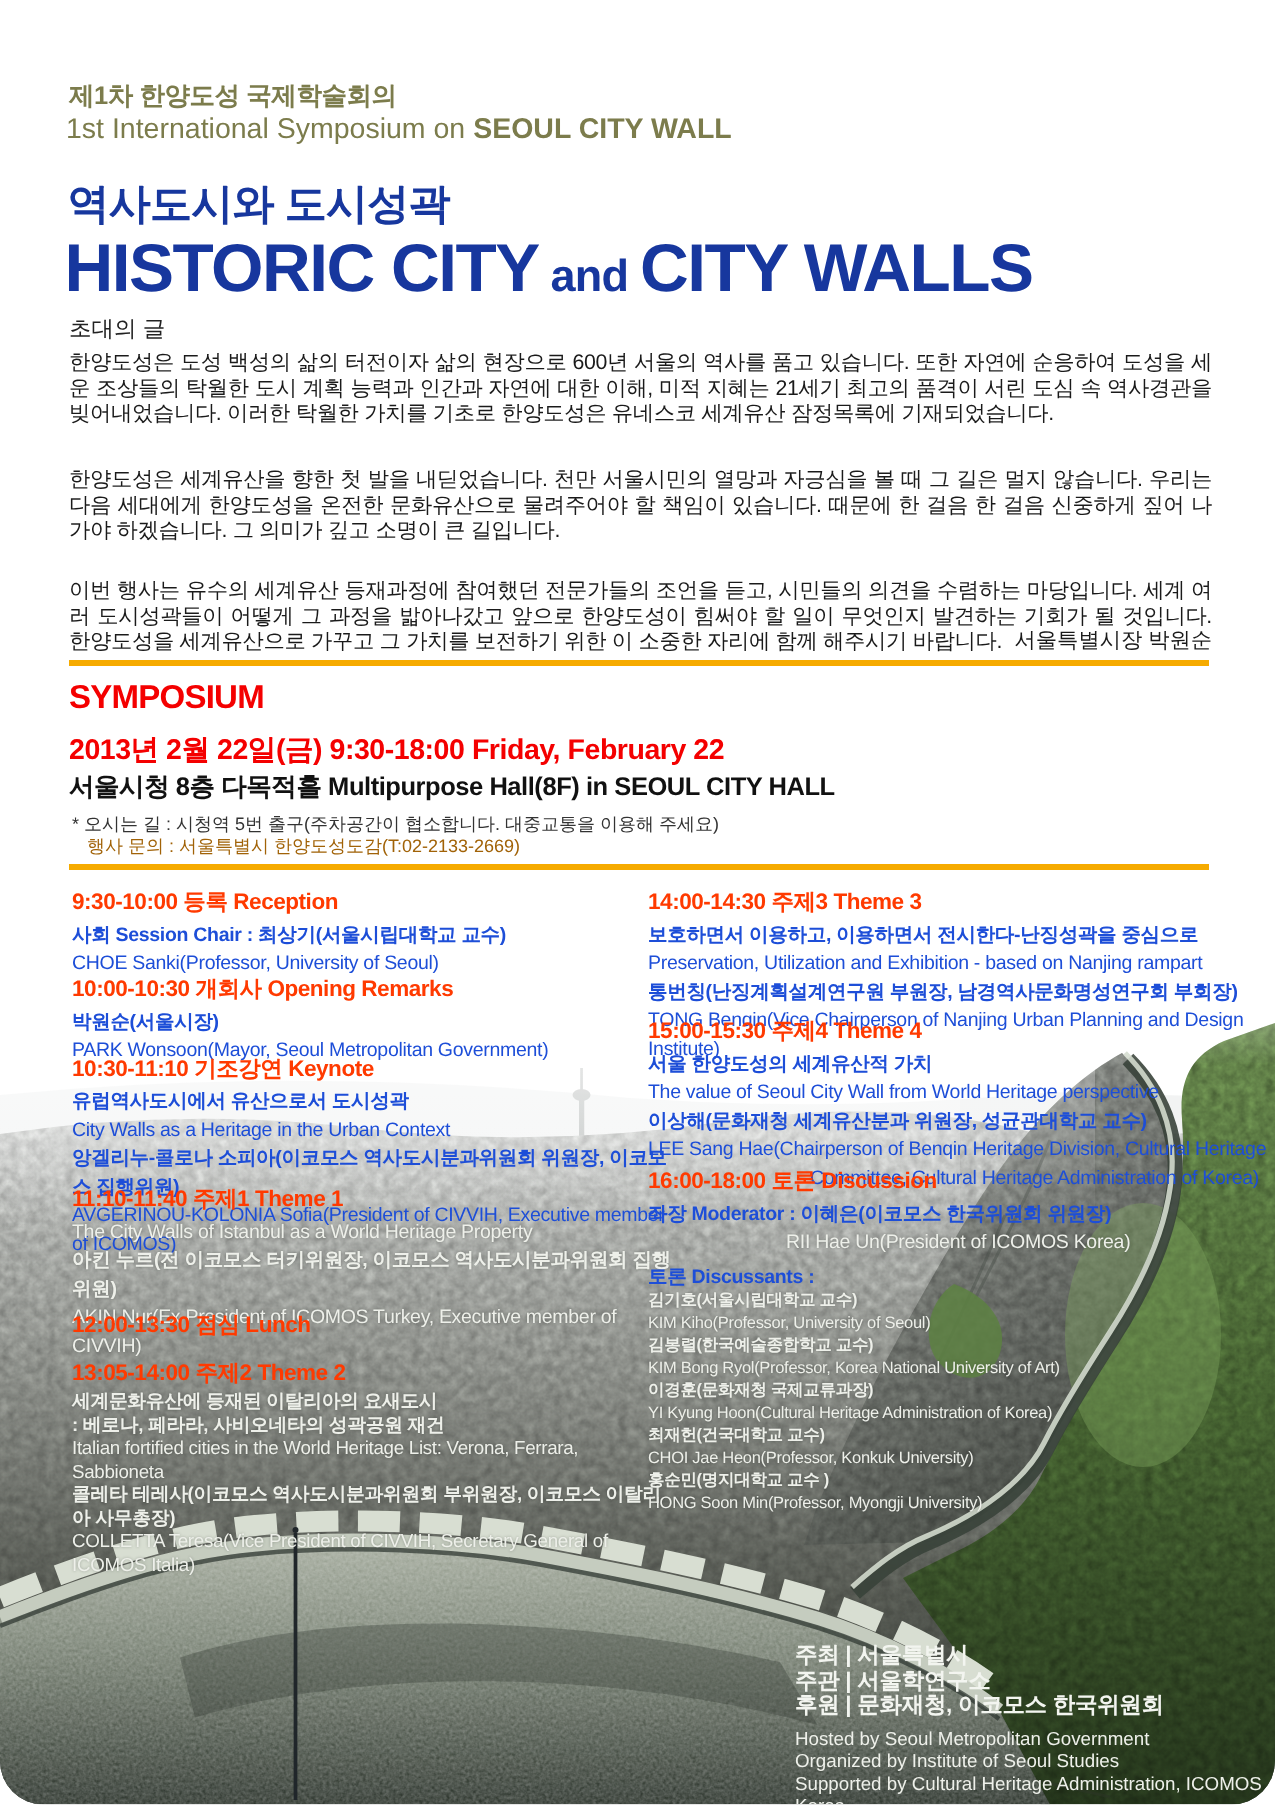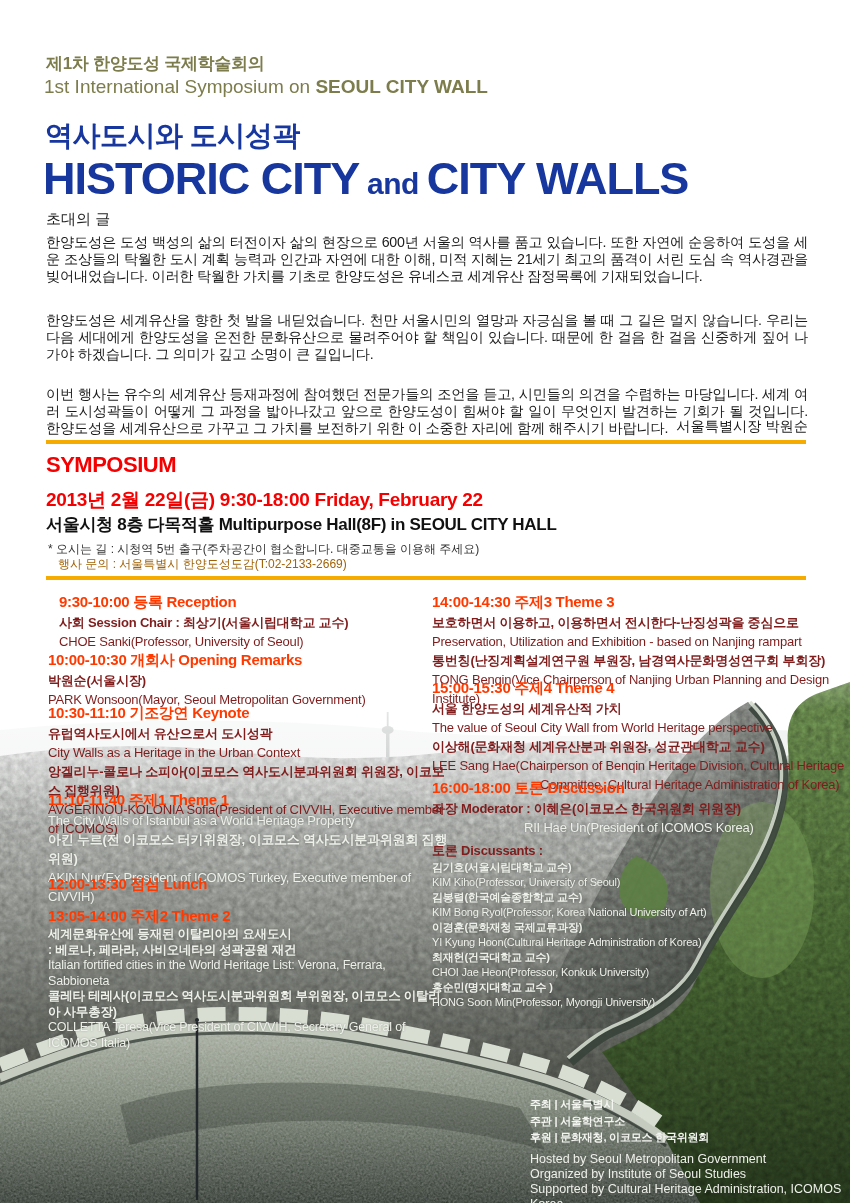--- a/index.html
+++ b/index.html
@@ -1,18 +1,18 @@
 <!DOCTYPE html>
 <html><head>
 <meta charset="utf-8">
 <style>
   html,body{margin:0;padding:0;background:#ffffff;}
   #poster{
     position:relative;width:850px;height:1203px;overflow:hidden;background:#ffffff;
-    font-family:"Liberation Sans","DejaVu Sans",sans-serif;color:#151515;
+    font-family:"Liberation Sans","DejaVu Sans",sans-serif;color:#151515;border-radius:29px;
   }
   .abs{position:absolute;}
   
   .eyebrow-kr{left:46px;top:52px;font-size:17px;font-weight:bold;color:#7c7c4c;letter-spacing:-0.3px;}
   .eyebrow-en{left:44px;top:76px;font-size:19px;color:#7c7c4c;}
   .eyebrow-en b{font-weight:bold;}
   .title-kr{left:45px;top:117px;font-size:28px;font-weight:bold;color:#17379e;letter-spacing:-0.5px;}
   .title-en{left:43px;top:153px;font-size:45px;font-weight:bold;color:#17379e;letter-spacing:-1px;white-space:nowrap;}
   .title-en .and{font-size:30px;letter-spacing:-0.5px;}
   
@@ -26,30 +26,30 @@
   
   .sym-head{left:46px;top:452px;font-size:22px;font-weight:bold;color:#f40000;letter-spacing:-0.5px;}
   .sym-date{left:46px;top:487px;font-size:19px;font-weight:bold;color:#f40000;letter-spacing:-0.3px;}
   .sym-venue{left:46px;top:513px;font-size:17px;font-weight:bold;color:#111;letter-spacing:-0.3px;}
   .sym-note1{left:48px;top:541px;font-size:12px;color:#333;}
   .sym-note2{left:58px;top:556px;font-size:12px;color:#a16207;}
   
   .session{width:400px;}
   .col-l{left:48px;} .col-r{left:432px;width:414px;}
   .s-h{font-size:15px;font-weight:bold;color:#ff3a00;letter-spacing:-0.3px;line-height:19px;margin-bottom:2px;}
-  .s-l{font-size:13px;line-height:19px;color:#7f1d1d;letter-spacing:-0.2px;}
+  .s-l{font-size:13px;line-height:19px;color:#1d4ed8;letter-spacing:-0.2px;}
   .s-l.b{font-weight:bold;}
   .s-l.light{color:#eef0ea;text-shadow:0 0 2px rgba(40,45,40,.35);}
   .s-l.ind{padding-left:108px;}
   .s-l.ind2{padding-left:92px;}
   .tight .s-l{font-size:12.5px;line-height:15.5px;}
   .list .s-l{font-size:11px;line-height:15px;}
   
   .credits{left:530px;top:1096px;}
-  .credits .kr{font-size:11px;font-weight:bold;line-height:16.5px;color:#f3f5f0;letter-spacing:-0.2px;}
+  .credits .kr{font-size:15px;font-weight:bold;line-height:16.5px;color:#f3f5f0;letter-spacing:-0.2px;}
   .credits .en{font-size:12.5px;line-height:15px;color:#eef0ea;}
   .credits .gap{height:6px;}
   svg{display:block;}
 </style>
 </head>
 <body>
 
 <div id="poster">
 
   <svg class="abs" style="left:0;top:560px;" width="850" height="643" viewBox="0 0 850 643" aria-hidden="true">
@@ -154,21 +154,21 @@
   <div class="abs rule rule1"></div>
 
   <div class="abs sym-head">SYMPOSIUM</div>
   <div class="abs sym-date">2013년 2월 22일(금) 9:30-18:00 Friday, February 22</div>
   <div class="abs sym-venue">서울시청 8층 다목적홀 Multipurpose Hall(8F) in SEOUL CITY HALL</div>
   <div class="abs sym-note1">* 오시는 길 : 시청역 5번 출구(주차공간이 협소합니다. 대중교통을 이용해 주세요)</div>
   <div class="abs sym-note2">행사 문의 : 서울특별시 한양도성도감(T:02-2133-2669)</div>
 
   <div class="abs rule rule2"></div>
 
-  <div class="abs session col-l" style="top:592px;margin-left:11px;">
+  <div class="abs session col-l" style="top:592px;">
     <div class="s-h">9:30-10:00 등록 Reception</div>
     <div class="s-l b">사회 Session Chair : 최상기(서울시립대학교 교수)</div>
     <div class="s-l">CHOE  Sanki(Professor, University of Seoul)</div>
   </div>
 
   <div class="abs session col-l" style="top:650px;">
     <div class="s-h">10:00-10:30 개회사 Opening Remarks</div>
     <div class="s-l b">박원순(서울시장)</div>
     <div class="s-l">PARK Wonsoon(Mayor, Seoul Metropolitan Government)</div>
   </div>

